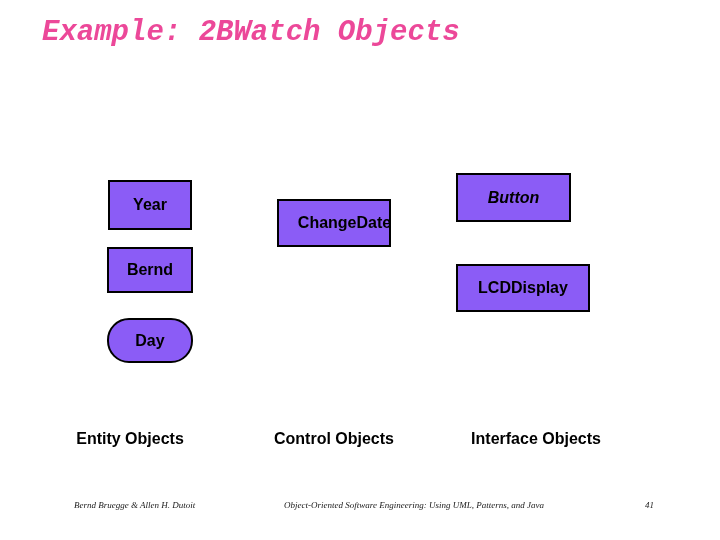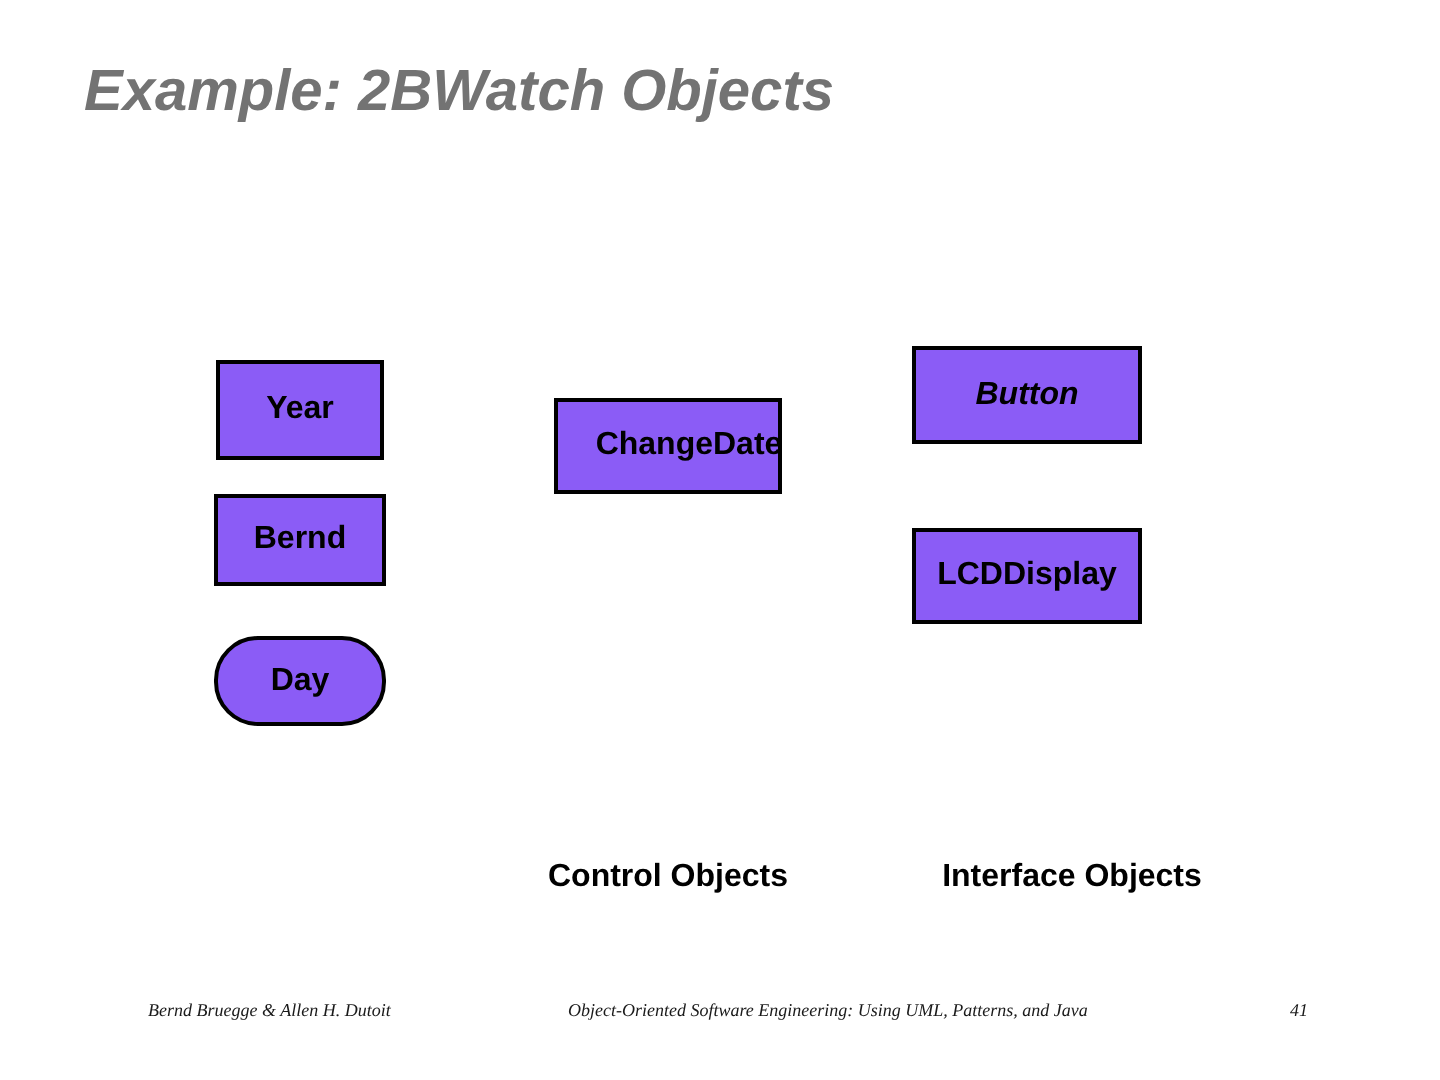--- a/index.html
+++ b/index.html
@@ -7,49 +7,49 @@
     position: relative;
     width: 720px;
     height: 540px;
     background: #ffffff;
     font-family: "Liberation Sans", sans-serif;
     overflow: hidden;
   }
   .slide-title {
     position: absolute;
     left: 42px;
-    top: 30px;
+    top: 16px;
     margin: 0;
-    font-family: Liberation Sans, sans-serif;
+    font-family: Liberation Mono, monospace;
     font-style: italic;
     font-weight: bold;
     font-size: 29px;
     letter-spacing: 0px;
-    color: #737373;
+    color: #ec4899;
     white-space: nowrap;
   }
   .obj-box {
     position: absolute;
     box-sizing: border-box;
     border: 2px solid #000000;
     background: #8b5cf6;
     display: flex;
     align-items: center;
     justify-content: center;
     font-weight: bold;
     font-size: 16px;
     color: #000000;
     white-space: nowrap;
   }
   .box-year       { left: 108px; top: 180px; width: 84px;  height: 50px; }
   .box-month      { left: 107px; top: 247px; width: 86px;  height: 46px; }
   .box-day        { left: 107px; top: 318px; width: 86px;  height: 45px; border-radius: 22px; }
   .box-changedate { left: 277px; top: 199px; width: 114px; height: 48px; padding-left: 21px; }
   .box-button     { left: 456px; top: 173px; width: 115px; height: 49px; font-style: italic; }
-  .box-lcddisplay { left: 456px; top: 264px; width: 115px; height: 48px; }
+  .box-lcddisplay { left: 456px; top: 264px; width: 134px; height: 48px; }
   .col-label {
     position: absolute;
     top: 430px;
     width: 150px;
     font-weight: bold;
     font-size: 16px;
     color: #000000;
     text-align: center;
     white-space: nowrap;
   }
@@ -94,20 +94,21 @@
   </div>
 
   <div class="obj-box box-lcddisplay">
     <span>LCDDisplay</span>
   </div>
 
   <div class="obj-box box-day">
     <span>Day</span>
   </div>
 
+  <div class="col-label label-entity">Entity Objects</div>
 
   <div class="col-label label-control">Control Objects</div>
 
   <div class="col-label label-interface">Interface Objects</div>
 
   <div class="footer-text footer-authors">Bernd Bruegge &amp; Allen H. Dutoit</div>
 
   <div class="footer-text footer-book">Object-Oriented Software Engineering: Using UML, Patterns, and Java</div>
 
   <div class="footer-text footer-page">41</div>

